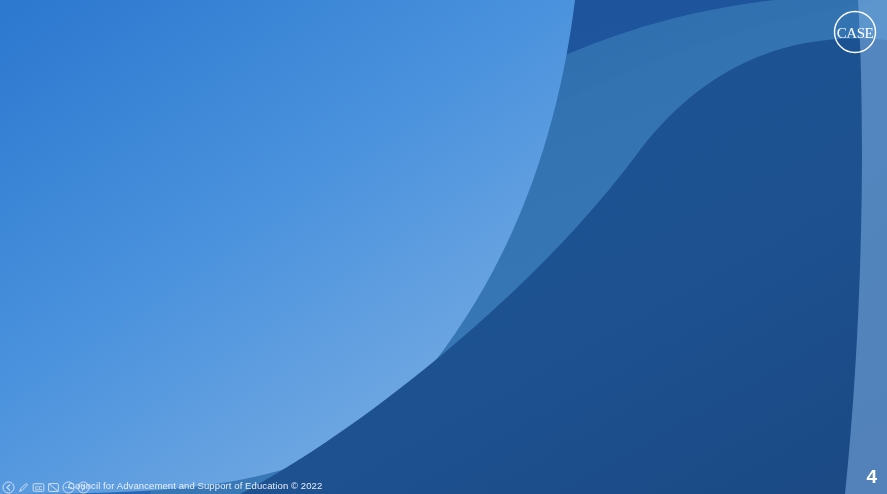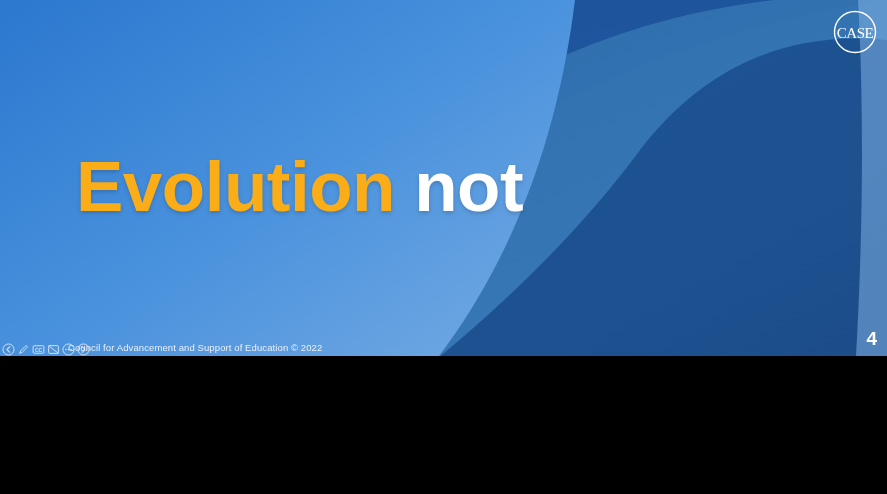--- a/index.html
+++ b/index.html
@@ -8,21 +8,21 @@
     padding: 0;
     background: #000;
   }
   body {
     font-family: "Liberation Sans", sans-serif;
   }
 
   #slide-stage {
     position: relative;
     width: 887px;
-    height: 356px;
+    height: 494px;
     overflow: hidden;
     background: #1d5198;
   }
 
   
   #slide-background {
     position: absolute;
     inset: 0;
     width: 887px;
     height: 494px;
@@ -162,23 +162,20 @@
       <rect x="0" y="0" width="887" height="494" fill="none"></rect>
     </g>
   </svg>
 
   <svg id="case-logo" viewBox="0 0 48 48">
     <circle cx="24" cy="24" r="20.5" fill="none" stroke="#ffffff" stroke-width="1.4"></circle>
     <text x="24" y="29.5" text-anchor="middle" font-family="'Liberation Serif', serif" font-size="15" fill="#ffffff" letter-spacing="-0.4">CASE</text>
   </svg>
 
   <div id="title-block">
-    <div class="title-line">
-      <span class="title-accent">Evolution</span><span>&nbsp;</span><span class="title-plain">not</span>
-    </div>
   </div>
 
   <div id="footer-copyright">Council for Advancement and Support of Education © 2022</div>
 
   <div id="slide-number">4</div>
 
   <div id="presenter-toolbar">
 
     <div class="toolbar-btn">
       <svg viewBox="0 0 16 16" width="13" height="13">

